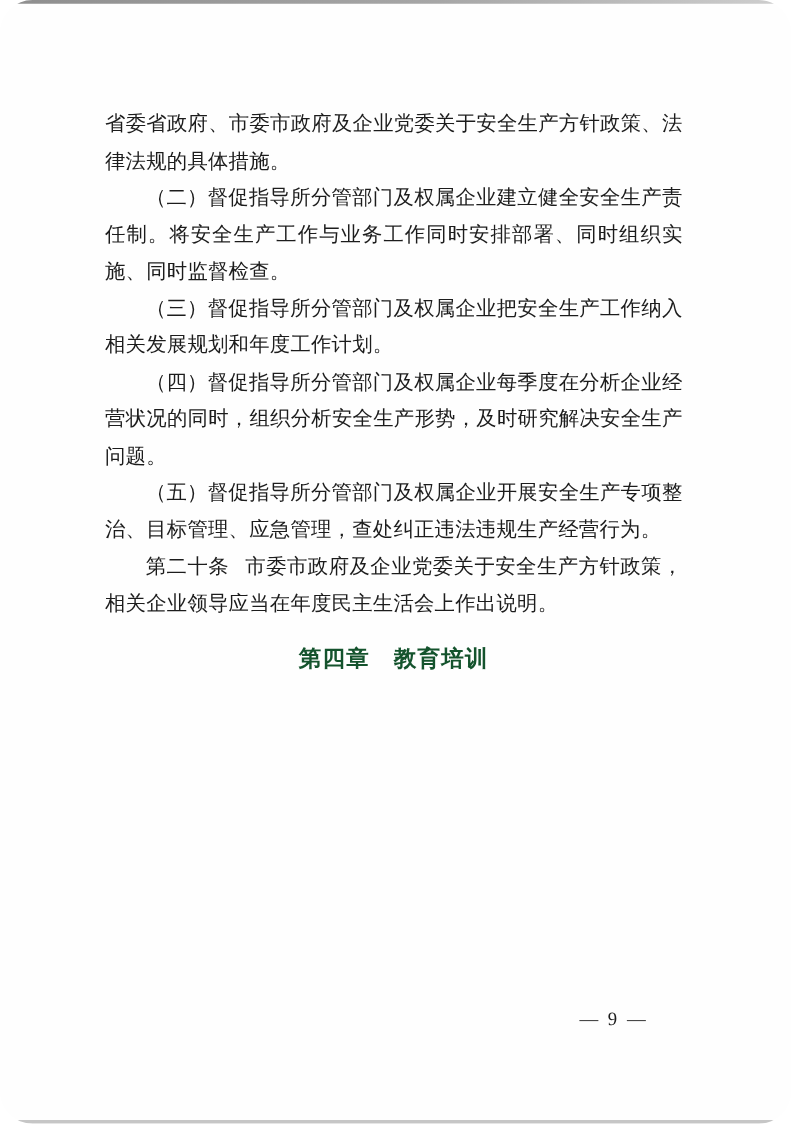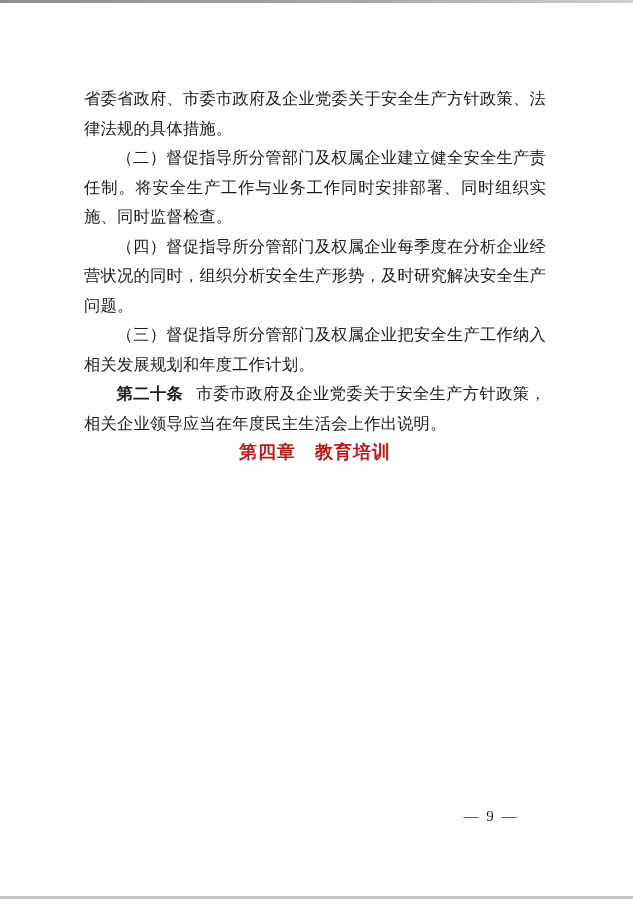--- a/index.html
+++ b/index.html
@@ -8,20 +8,21 @@
     background: #ffffff;
   }
   .page {
     position: relative;
     width: 633px;
     height: 899px;
     background: #fefefe;
     overflow: hidden;
     font-family: "Liberation Serif", "DejaVu Serif", serif;
     color: #1c1c1c;
+    border-radius: 26px;
   }
   .scan-edge-top {
     position: absolute;
     top: 0; left: 0; right: 0;
     height: 3px;
     background: linear-gradient(to right, #8e8e8e 0%, #a6a6a6 55%, #cfcfcf 100%);
   }
   .scan-edge-bottom {
     position: absolute;
     bottom: 0; left: 0; right: 0;
@@ -43,34 +44,34 @@
     padding: 0;
   }
   .para.indent,
   .para.article {
     text-indent: 2em;
   }
   .para.continuation {
     text-indent: 0;
   }
   .lead {
-    font-weight: bold;
+    font-weight: normal;
     margin-right: 0.8em;
   }
   h2.chapter {
-    margin: 0;
+    margin: 16px;
     padding: 0;
     font-family: "Liberation Sans", "DejaVu Sans", sans-serif;
     font-weight: bold;
     font-size: 18px;
     line-height: 29.5px;
     text-align: center;
     text-indent: 0;
     letter-spacing: 1px;
-    color: #b91c1c;
+    color: #14532d;
   }
   .page-number {
     position: absolute;
     top: 806px;
     left: 426px;
     width: 130px;
     text-align: center;
     font-size: 15px;
     line-height: 20px;
     letter-spacing: 2px;
@@ -80,22 +81,23 @@
 </style>
 </head>
 <body>
 
 <div class="page">
   <div class="scan-edge-top"></div>
 
   <main class="content">
       <p class="para continuation"><span>省委省政府、市委市政府及企业党委关于安全生产方针政策、法律法规的具体措施。</span></p>
       <p class="para indent"><span>（二）督促指导所分管部门及权属企业建立健全安全生产责任制。将安全生产工作与业务工作同时安排部署、同时组织实施、同时监督检查。</span></p>
+      <p class="para indent"><span>（三）督促指导所分管部门及权属企业把安全生产工作纳入相关发展规划和年度工作计划。</span></p>
       <p class="para indent"><span>（四）督促指导所分管部门及权属企业每季度在分析企业经营状况的同时，组织分析安全生产形势，及时研究解决安全生产问题。</span></p>
-      <p class="para indent"><span>（三）督促指导所分管部门及权属企业把安全生产工作纳入相关发展规划和年度工作计划。</span></p>
+      <p class="para indent"><span>（五）督促指导所分管部门及权属企业开展安全生产专项整治、目标管理、应急管理，查处纠正违法违规生产经营行为。</span></p>
       <p class="para article"><b class="lead">第二十条</b><span>市委市政府及企业党委关于安全生产方针政策，相关企业领导应当在年度民主生活会上作出说明。</span></p>
       <h2 class="chapter"><span>第四章　教育培训</span></h2>
     </main>
 
   <div class="page-number">— 9 —</div>
 
   <div class="scan-edge-bottom"></div>
 </div>
 
 </body></html>

